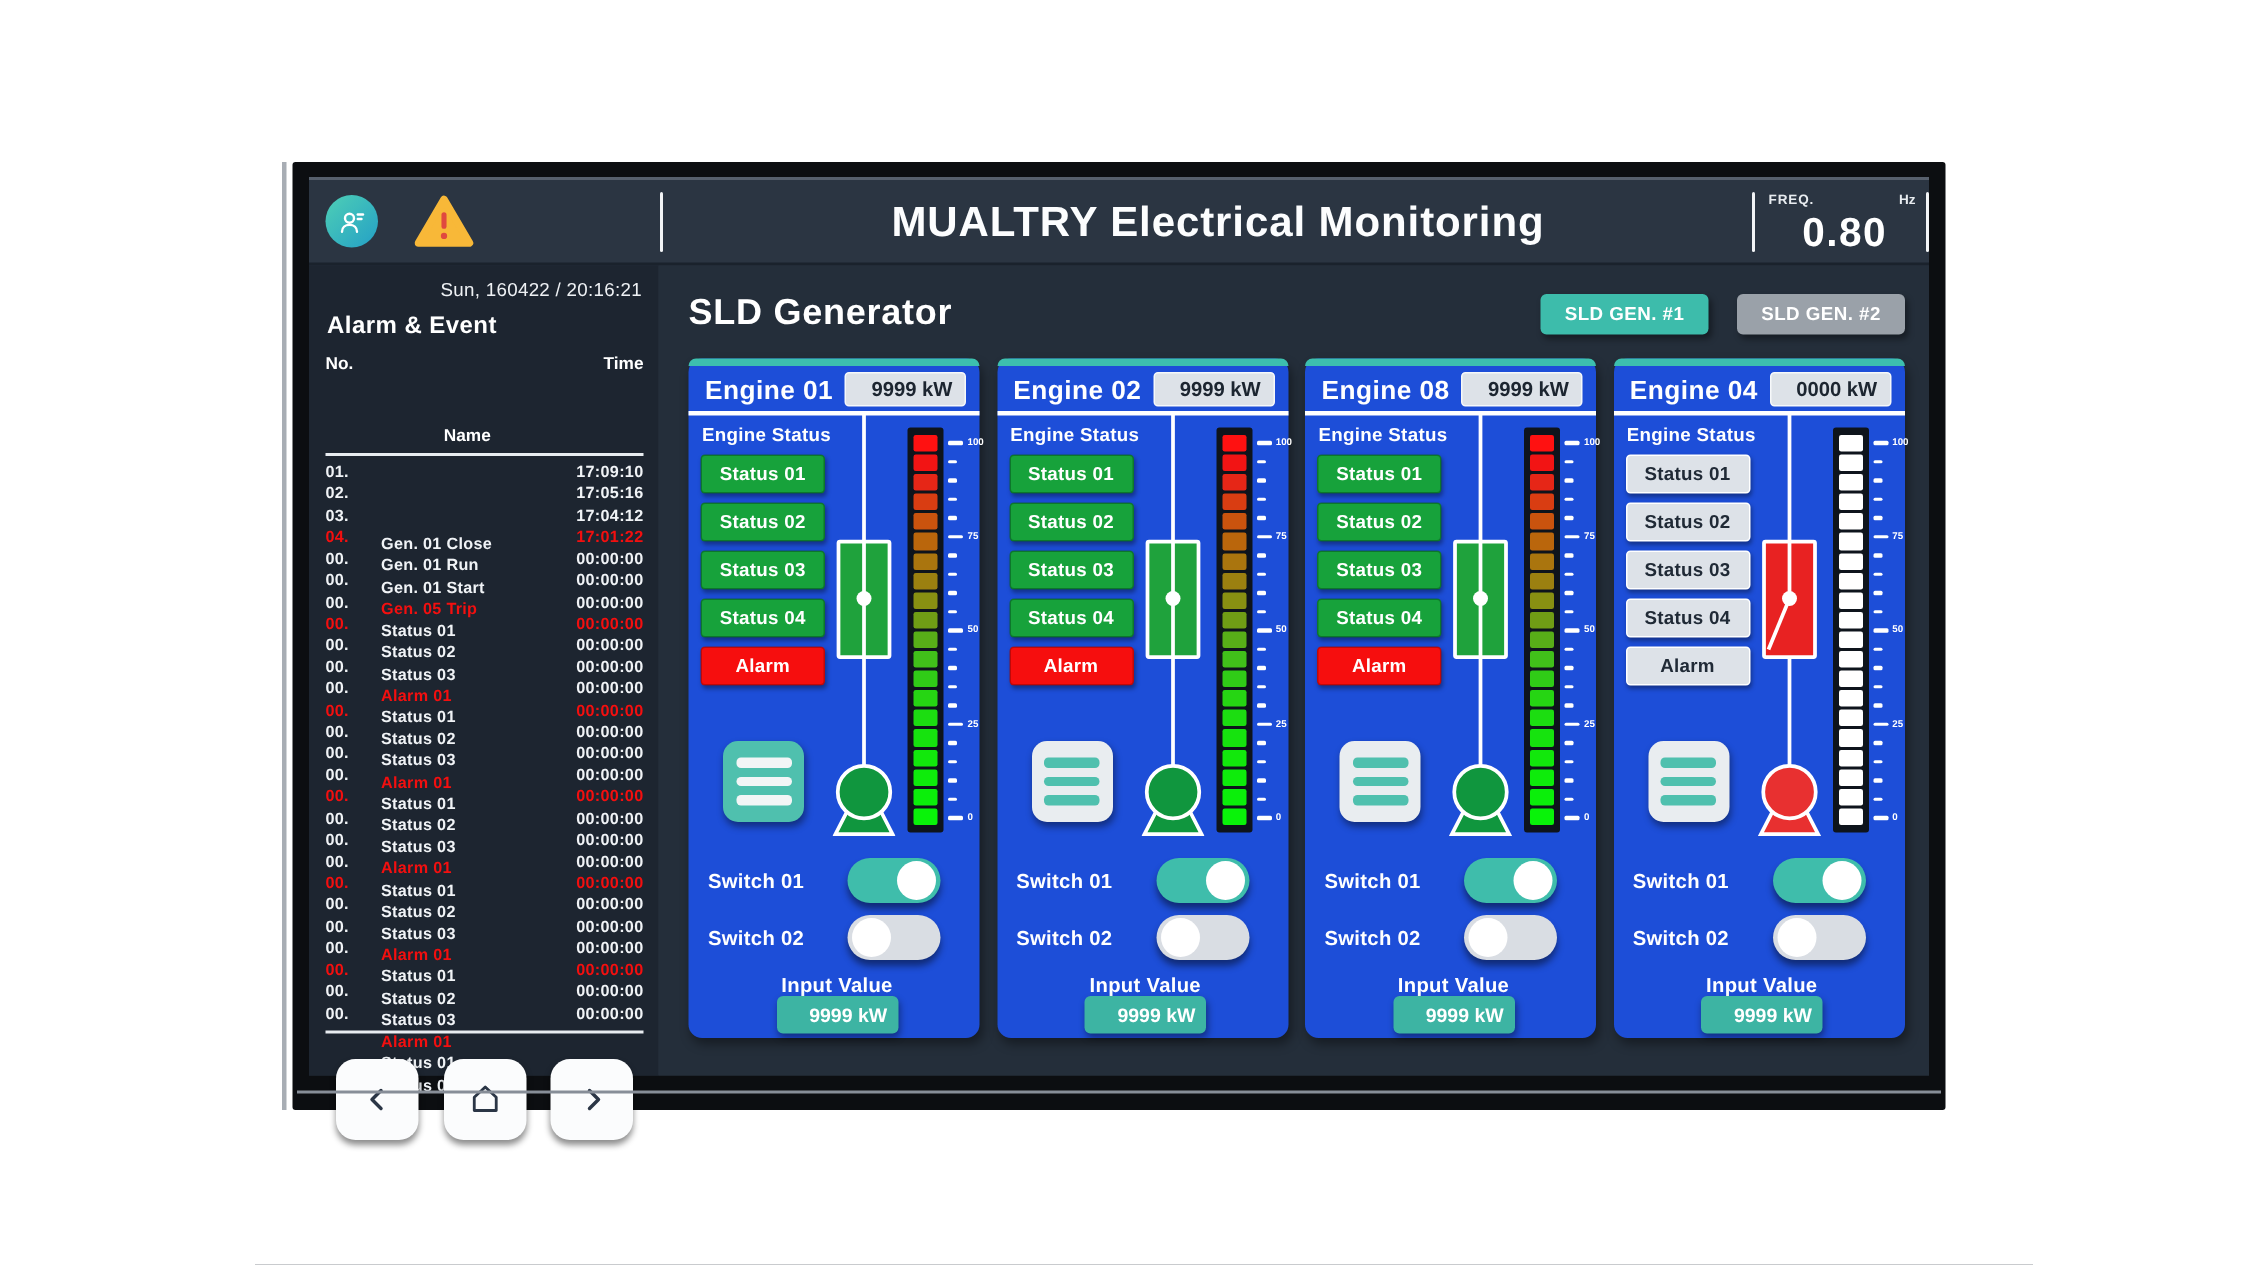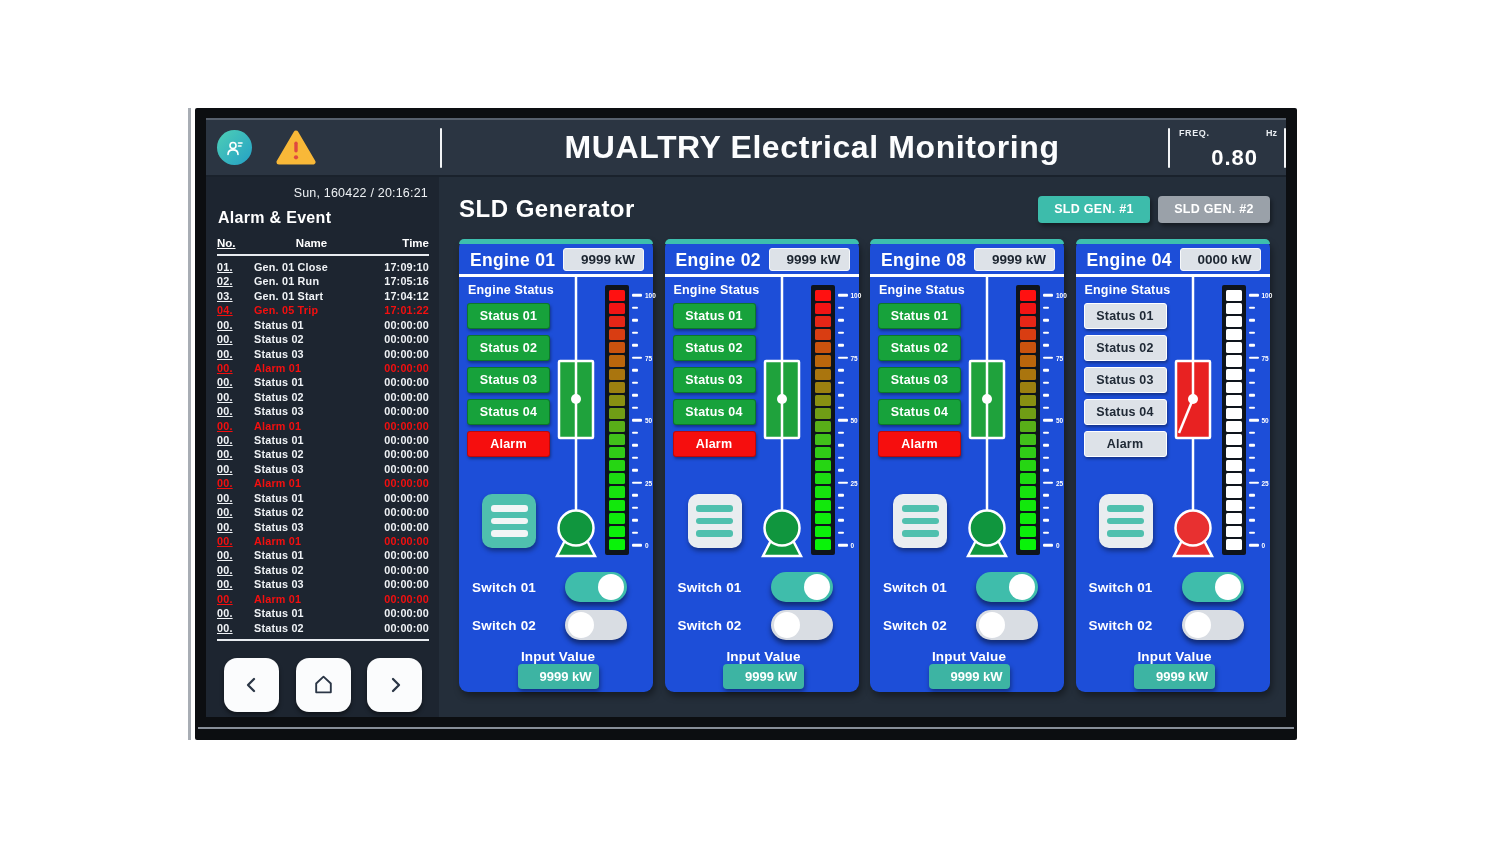--- a/index.html
+++ b/index.html
@@ -14,52 +14,52 @@
 
   
   .topbar { height:57px; background:#2b3542; display:flex; align-items:center; flex-shrink:0; border-bottom:2px solid #1a222c; }
   .user-area { width:234px; height:100%; display:flex; align-items:center; padding-left:11px; gap:8px; flex-shrink:0; }
   .avatar { width:35px; height:35px; border-radius:50%; background:linear-gradient(135deg,#4ecfb5,#24a0c6);
             display:flex; align-items:center; justify-content:center; flex-shrink:0; cursor:pointer; }
   .user-text { font-size:11.5px; color:#eef2f5; line-height:1.35; letter-spacing:.2px; }
   .uname { color:#3fd0b4; font-weight:bold; }
   .warn { margin-left:16px; cursor:pointer; display:flex; }
   .vline { width:2px; height:40px; background:#f2f4f6; border-radius:1px; flex-shrink:0; }
-  .title-area { flex:1; text-align:center; font-size:32px; font-weight:bold; color:#fcfdfe; letter-spacing:.6px; padding-left:14px; }
+  .title-area { flex:1; text-align:center; font-size:28px; font-weight:bold; color:#fcfdfe; letter-spacing:.6px; padding-left:14px; }
   .meas { position:relative; width:114px; height:57px; color:#fff; flex-shrink:0; }
   .meas.gen { width:126px; }
   .meas-label { position:absolute; top:9px; left:9px; font-size:9px; letter-spacing:.6px; color:#e8ecf0; font-weight:bold; }
   .meas-unit  { position:absolute; top:9px; right:7px; font-size:9px; font-weight:bold; color:#e8ecf0; }
-  .meas-value { position:absolute; bottom:5px; right:26px; font-size:22px; font-weight:bold; letter-spacing:1px; }
+  .meas-value { position:absolute; bottom:5px; right:26px; font-size:27px; font-weight:bold; letter-spacing:1px; }
   .meas.gen .meas-value { font-size:28px; right:24px; }
 
   
   .body-row { flex:1; display:flex; min-height:0; }
 
   
   .sidebar { width:233px; background:#1d2530; flex-shrink:0; padding:4px 10px 0 11px; display:flex; flex-direction:column; }
   .datetime { text-align:right; font-size:12.5px; color:#eef1f4; margin:5px 1px 0 0; letter-spacing:.2px; }
   .alarm-title { font-size:16px; font-weight:bold; color:#fff; margin:9px 0 10px 1px; letter-spacing:.3px; }
   .tbl-head { display:flex; font-size:11.5px; font-weight:bold; color:#fff; padding-bottom:5px; border-bottom:2px solid #e8ecf0; }
-  .c-no { width:37px;text-decoration:underline; }
-  .c-name { flex:1; }
+  .c-no { width:37px; }
+  .c-name { flex:1;margin-top:48px; }
   .tbl-head .c-name { text-align:center; }
   .c-time { width:60px; text-align:right; }
   .rows { margin-top:4px; }
   .alarm-row { display:flex; font-size:10.8px; font-weight:bold; color:#f0f3f6; height:14.43px; line-height:14.43px; letter-spacing:.2px; }
   .alarm-row.alarm { color:#f30f0f; }
   .tbl-bottom { border-top:2px solid #e8ecf0; margin-top:4px; }
   .nav { display:flex; justify-content:space-between; padding:0 7px; margin-top:17px; }
   .nav-btn { width:55px; height:54px; background:#fbfcfd; border:none; border-radius:13px; display:flex; align-items:center; justify-content:center; box-shadow:0 3px 4px rgba(0,0,0,.45); cursor:pointer; }
 
   
   .main { flex:1; background:#242e3a; padding:0 16px 0 20px; }
   .main-head { display:flex; justify-content:space-between; align-items:center; margin-top:17px; height:30px; }
   .main-title { font-size:24px; font-weight:bold; color:#fff; letter-spacing:.5px; }
-  .tabs { display:flex; gap:8px; }
+  .tabs { display:flex; gap:19px; }
   .tab { width:112px; height:27px; border:none; border-radius:4px; color:#fff; font-weight:bold; font-size:12.5px;
          font-family:"Liberation Sans",sans-serif; display:flex; align-items:center; justify-content:center;
          letter-spacing:.3px; box-shadow:2px 3px 4px rgba(0,0,0,.4); cursor:pointer; background:#9aa1a9; }
   .tab.active { background:#3dbcab; }
 
   .panels { display:flex; gap:11.5px; margin-top:15px; }
   .panel { width:194px; height:453px; background:#1d4ed8; border-radius:9px; position:relative; box-shadow:2px 4px 7px rgba(0,0,0,.4); }
   .accent { position:absolute; top:0; left:0; right:0; height:5px; background:#3dbfae; border-radius:9px 9px 0 0; }
   .engine-name { position:absolute; top:11px; left:11px; font-size:17.5px; font-weight:bold; color:#fff; letter-spacing:.3px; }
   .kw-box { position:absolute; top:9px; right:9px; width:81px; height:23px; background:#dde2e8; border:1px solid #f6f8fa;

